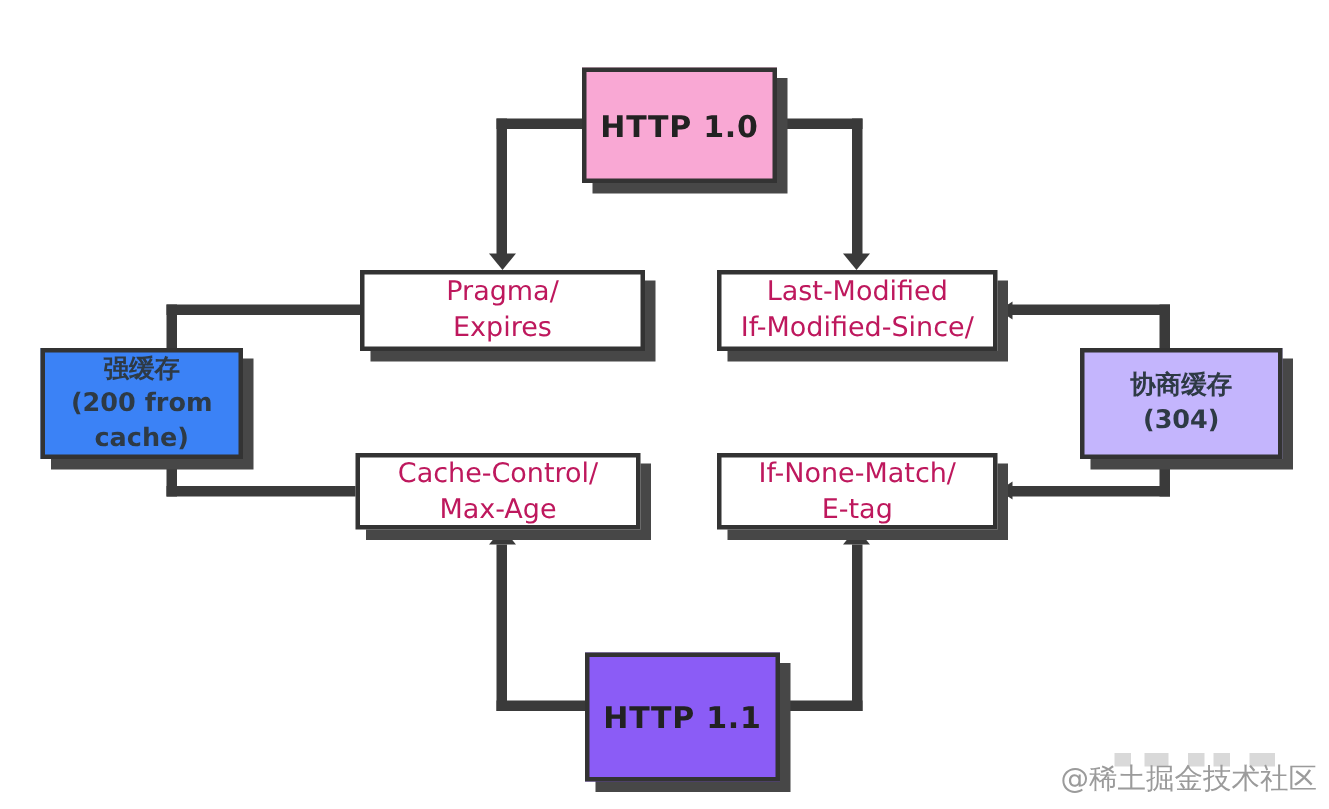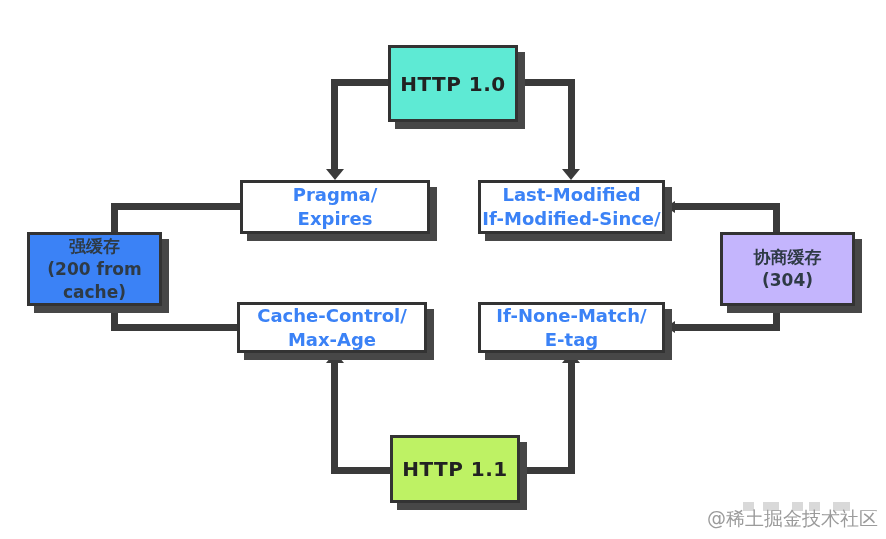--- a/index.html
+++ b/index.html
@@ -13,30 +13,30 @@
   .arrow.down{border-left:9px solid transparent;border-right:9px solid transparent;border-top:11px solid #3a3a3a;}
   .arrow.up{border-left:9px solid transparent;border-right:9px solid transparent;border-bottom:11px solid #3a3a3a;}
   .arrow.left{border-top:6px solid transparent;border-bottom:6px solid transparent;border-right:9px solid #3a3a3a;}
   
   .node{
     position:absolute;box-sizing:border-box;border:3px solid #333333;
     box-shadow:7px 7px 0 #474747;background:#ffffff;
     display:flex;flex-direction:column;align-items:center;justify-content:center;
     text-align:center;color:#2d2d2d;
   }
-  .node--http10{left:388px;top:45px;width:130px;height:77px;background:#5eead4;}
-  .node--http11{left:390px;top:435px;width:130px;height:68px;background:#bef264;}
+  .node--http10{left:388px;top:45px;width:130px;height:77px;background:#f9a8d4;}
+  .node--http11{left:390px;top:435px;width:130px;height:86px;background:#8b5cf6;}
   .node--strong{left:27px;top:232px;width:135px;height:74px;background:#3b82f6;}
   .node--nego{left:720px;top:232px;width:135px;height:74px;background:#c4b5fd;}
   .node--pragma{left:240px;top:180px;width:190px;height:54px;}
   .node--ifmod{left:478px;top:180px;width:187px;height:54px;}
   .node--cachectl{left:237px;top:302px;width:190px;height:51px;}
   .node--ifnone{left:478px;top:302px;width:187px;height:51px;}
   .hdr{font-weight:bold;font-size:20px;letter-spacing:.5px;color:#222;}
-  .plain{font-size:18px;line-height:24px;color:#3b82f6;font-weight:bold;}
+  .plain{font-size:18px;line-height:24px;color:#be185d;}
   .accent{font-weight:bold;font-size:17px;line-height:23px;color:#2e3a45;}
   .ln{display:block;}
   
   .watermark-text{
     position:absolute;right:8px;bottom:7px;font-size:19px;font-weight:normal;
     color:#9b9b9b;white-space:nowrap;
   }
   .wbar{position:absolute;background:#d9d9d9;height:9px;top:502px;}
   .wbar1{left:743px;width:11px;}
   .wbar2{left:763px;width:16px;}

